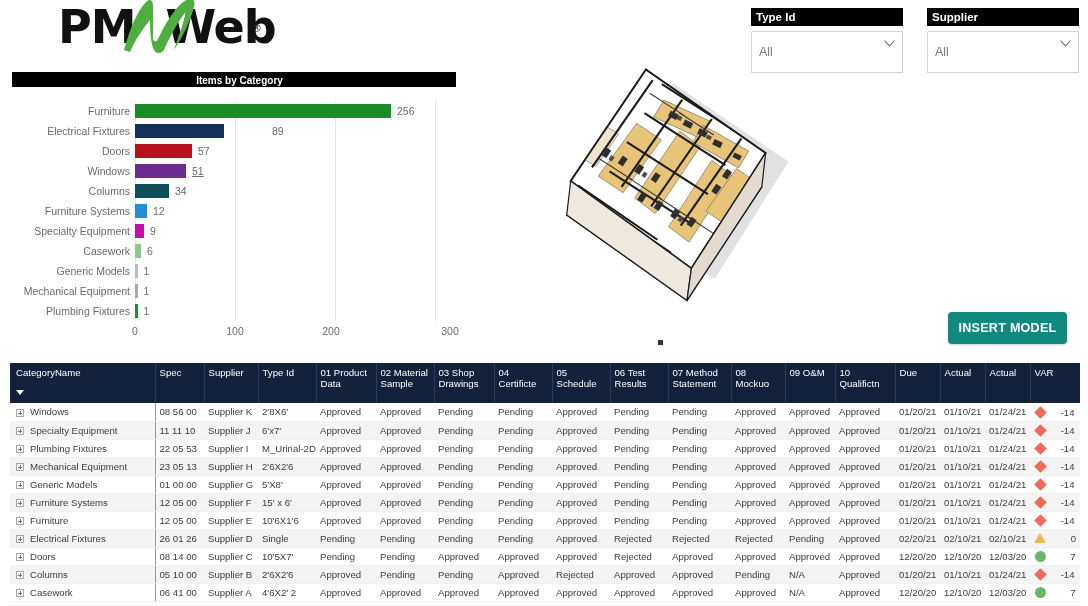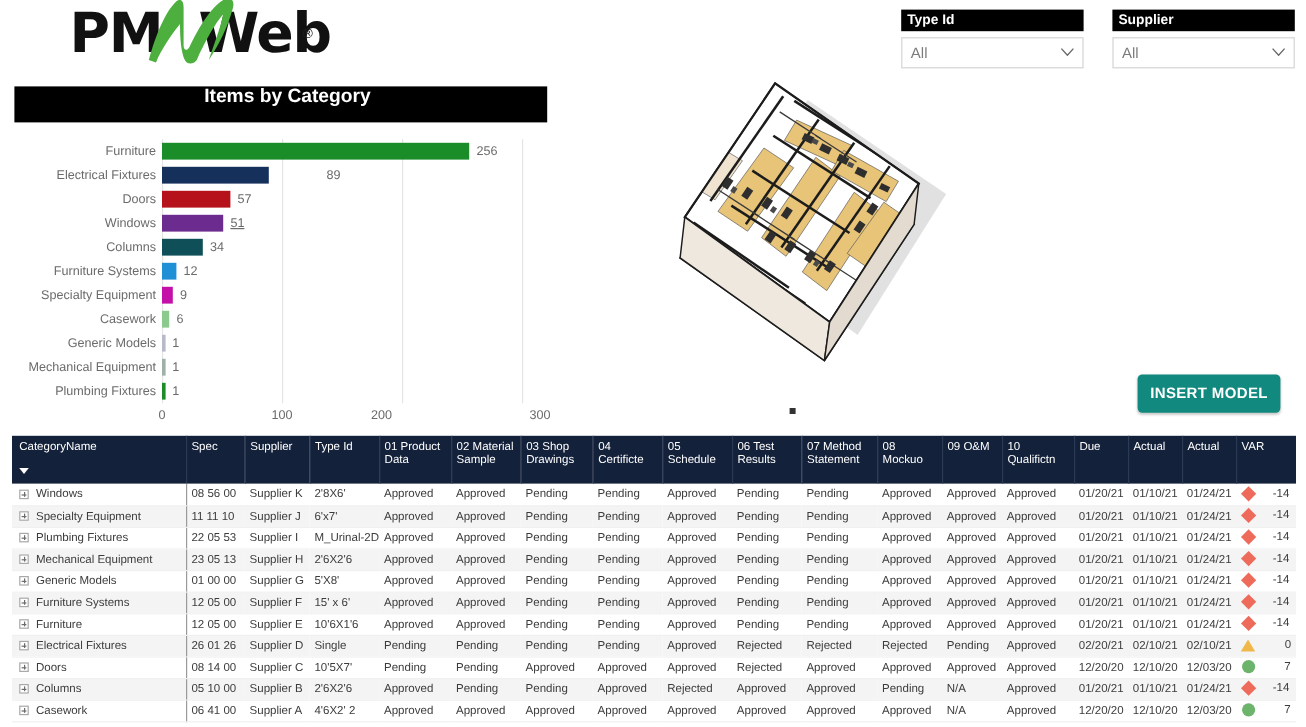--- a/index.html
+++ b/index.html
@@ -28,29 +28,29 @@
 
   #page-title { position:absolute; left:362px; top:16px; width:380px; text-align:center;
                 font-size:23px; color:#2b2b2b; font-weight:normal; letter-spacing:0.1px; }
 
   
   .slicer { position:absolute; width:152px; }
   #slicer-type { left:751px; top:8px; }
   #slicer-supplier { left:927px; top:8px; }
   .slicer-hd { background:#000; color:#fff; font-size:11.5px; font-weight:bold;
                padding:2px 5px 3px 5px; height:18px; line-height:14px; }
-  .slicer-box { border:1px solid #d4d4d4; background:#fff; height:26px; margin-top:5px;
+  .slicer-box { border:1px solid #d4d4d4; background:#fff; height:42px; margin-top:5px;
                 display:flex; align-items:center; padding:0 7px; position:relative; }
   .slicer-val { font-size:12.5px; color:#7c7c7c; }
   .slicer-chev { position:absolute; right:7px; top:8px; width:11px; height:7px; }
 
   
   #chart-panel { position:absolute; left:12px; top:72px; width:444px; height:282px; }
-  #chart-title { background:#000; color:#fff; font-size:16px; font-weight:bold;
-                 text-align:center; height:30px; line-height:17px; width:444px;padding-left:11px; }
+  #chart-title { background:#000; color:#fff; font-size:10px; font-weight:bold;
+                 text-align:center; height:15px; line-height:17px; width:444px;padding-left:11px; }
   #chart-body { position:relative; width:444px; height:258px; margin-top:10px; }
   .plot { position:absolute; left:123px; top:4px; width:300px; height:220px; }
   .gridline { position:absolute; top:0; width:1px; height:220px; background:#e4e4e4; }
   .bar-row { position:absolute; left:0; height:20px; }
   .cat-label { position:absolute; right:305px; width:180px; text-align:right;
                font-size:10.5px; color:#6b6b6b; line-height:20px; white-space:nowrap; }
   .bar { position:absolute; left:0; top:3px; height:14px; }
   .bar-val { position:absolute; top:0; font-size:10.5px; color:#6b6b6b; line-height:20px; }
   .xtick { position:absolute; top:228px; font-size:10.5px; color:#6b6b6b;
            transform:translateX(-50%); }
@@ -189,21 +189,21 @@
         </div>
         <div class="bar-row" style="top: 200px; width: 300px;">
           <div class="cat-label">Plumbing Fixtures</div>
           <div class="bar" style="width: 2.5px; background: rgb(26, 140, 40);"></div>
           <div class="bar-val" style="left: 8.5px;">1</div>
         </div>
       </div>
     <div id="xticks">
         <div class="xtick" style="left: 123px;">0</div>
         <div class="xtick" style="left: 223px; text-align: right;">100</div>
-        <div class="xtick" style="left: 306px; text-align: right;">200</div>
+        <div class="xtick" style="left: 319px; text-align: right;">200</div>
         <div class="xtick" style="left: 438px;">300</div>
       </div>
   </div>
 </div>
 
 <div id="model-wrap">
   <svg id="model-svg" viewBox="0 0 330 320">
     <defs>
       <clipPath id="slab">
           <polygon points="72,118 172,28 268,138 168,232"></polygon>

